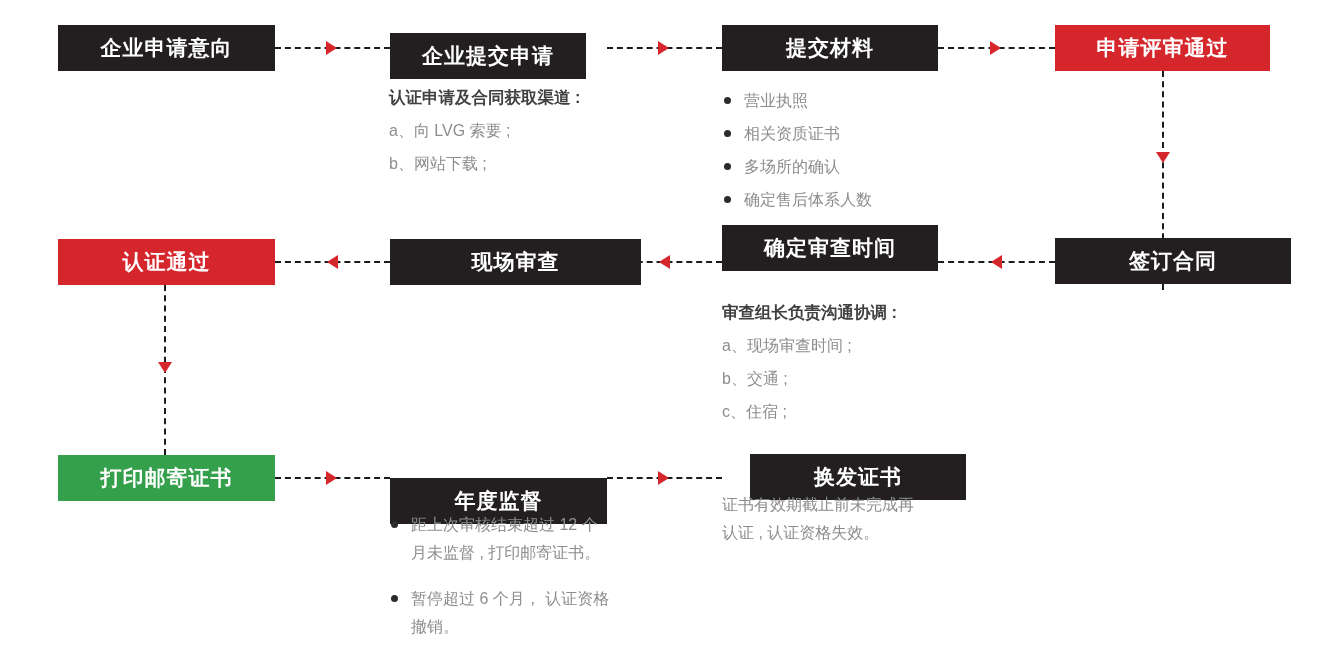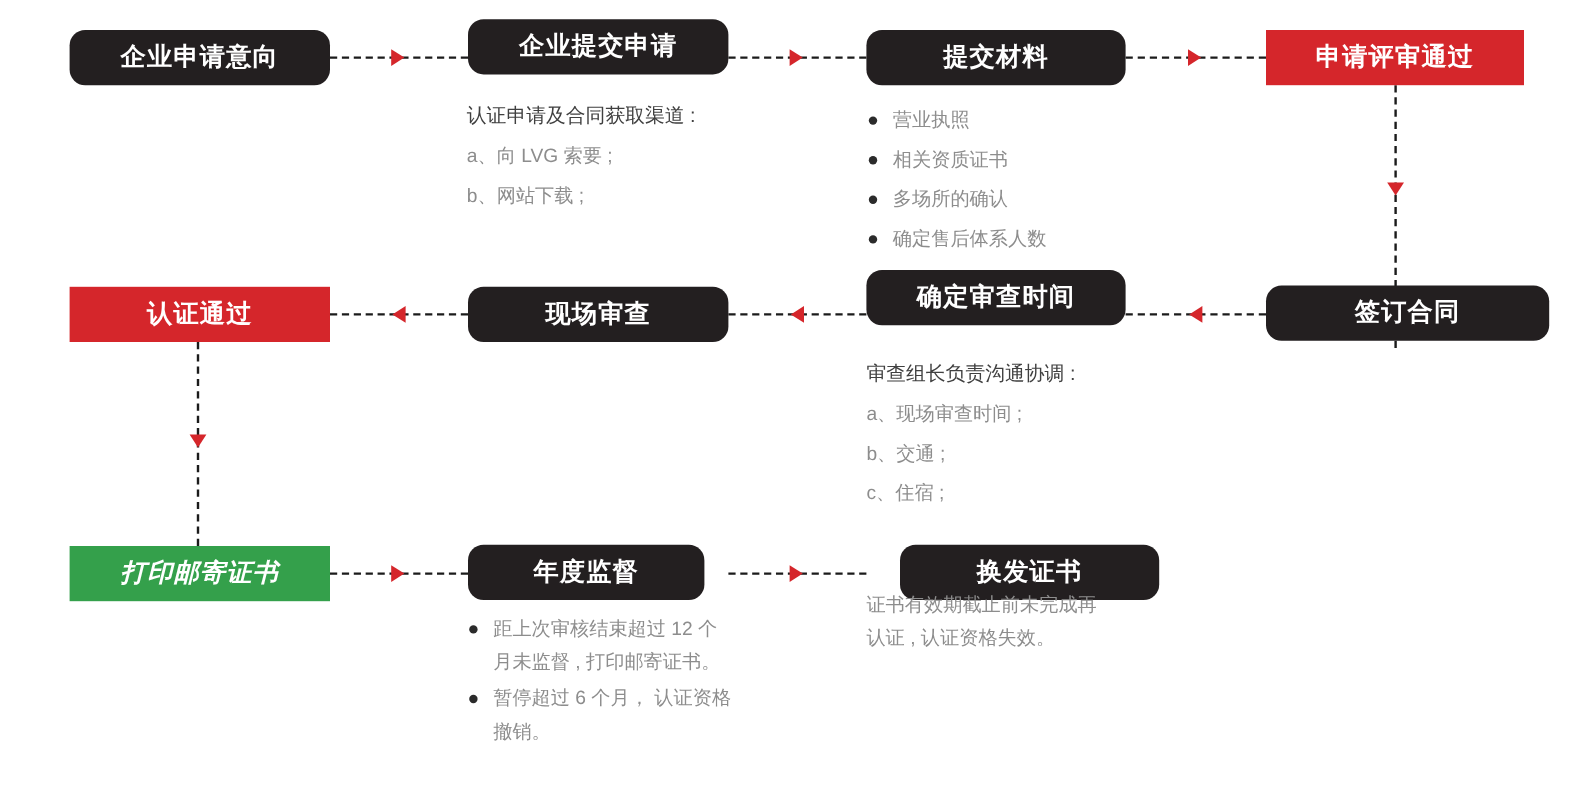--- a/index.html
+++ b/index.html
@@ -2,43 +2,43 @@
 <html><head>
 <meta charset="utf-8">
 <style>
   html,body{margin:0;padding:0;background:#ffffff;}
   body{font-family:"Liberation Sans","DejaVu Sans",sans-serif;}
   .canvas{position:relative;width:1326px;height:656px;background:#ffffff;overflow:hidden;}
 
   
   .step{position:absolute;height:46px;line-height:46px;text-align:center;
         color:#ffffff;font-weight:bold;font-size:21px;letter-spacing:1px;z-index:2;}
-  .step.black{background:#231f20;border-radius:13px;}
+  .step.black{background:#231f20;}
   .step.red{background:#d5262b;}
-  .step.green{background:#34a04b;font-style:italic;}
+  .step.green{background:#34a04b;}
 
   
   .hdash{position:absolute;height:0;border-top:2px dashed #1b1b1b;z-index:1;}
   .vdash{position:absolute;width:0;border-left:2px dashed #1b1b1b;z-index:0;}
 
   
   .arr{position:absolute;width:0;height:0;z-index:3;}
   .arr.right{border-left:11px solid #d5262b;border-top:7px solid transparent;border-bottom:7px solid transparent;}
   .arr.left{border-right:11px solid #d5262b;border-top:7px solid transparent;border-bottom:7px solid transparent;}
   .arr.down{border-top:11px solid #d5262b;border-left:7px solid transparent;border-right:7px solid transparent;}
 
   
   .note{position:absolute;color:#8d8d8d;font-size:16px;z-index:2;}
   .note .line{height:33px;line-height:33px;white-space:nowrap;}
-  .note .heading{color:#404040;font-weight:normal;font-size:16.5px;}
+  .note .heading{color:#404040;font-weight:bold;font-size:16.5px;}
   .note .item{position:relative;padding-left:22px;}
   .note .dot{position:absolute;left:2px;top:13px;width:7px;height:7px;border-radius:50%;background:#2b2b2b;}
   .note.tight .line{height:28px;line-height:28px;}
   .note.tight .dot{top:10px;}
-  .note.tight .item + .item{margin-top:2px;}
+  .note.tight .item + .item{margin-top:18px;}
 </style>
 </head>
 <body>
 
 <div class="canvas">
 
   <div class="hdash" style="left:275px;top:47px;width:115px"></div>
   <div class="hdash" style="left:607px;top:47px;width:115px"></div>
   <div class="hdash" style="left:938px;top:47px;width:117px"></div>
 
@@ -58,31 +58,31 @@
   <div class="arr right" style="left:990px;top:41px"></div>
   <div class="arr down" style="left:1156px;top:152px"></div>
   <div class="arr left" style="left:991px;top:255px"></div>
   <div class="arr left" style="left:659px;top:255px"></div>
   <div class="arr left" style="left:327px;top:255px"></div>
   <div class="arr down" style="left:158px;top:362px"></div>
   <div class="arr right" style="left:326px;top:471px"></div>
   <div class="arr right" style="left:658px;top:471px"></div>
 
   <div class="step black" style="left:58px;top:25px;width:217px"><span>企业申请意向</span></div>
-  <div class="step black" style="left:390px;top:16px;width:217px"><span>企业提交申请</span></div>
+  <div class="step black" style="left:390px;top:33px;width:196px"><span>企业提交申请</span></div>
   <div class="step black" style="left:722px;top:25px;width:216px"><span>提交材料</span></div>
   <div class="step red" style="left:1055px;top:25px;width:215px"><span>申请评审通过</span></div>
 
   <div class="step red" style="left:58px;top:239px;width:217px"><span>认证通过</span></div>
-  <div class="step black" style="left:390px;top:239px;width:217px"><span>现场审查</span></div>
+  <div class="step black" style="left:390px;top:239px;width:251px"><span>现场审查</span></div>
   <div class="step black" style="left:722px;top:225px;width:216px"><span>确定审查时间</span></div>
   <div class="step black" style="left:1055px;top:238px;width:236px"><span>签订合同</span></div>
 
   <div class="step green" style="left:58px;top:455px;width:217px"><span>打印邮寄证书</span></div>
-  <div class="step black" style="left:390px;top:454px;width:197px"><span>年度监督</span></div>
+  <div class="step black" style="left:390px;top:478px;width:217px"><span>年度监督</span></div>
   <div class="step black" style="left:750px;top:454px;width:216px"><span>换发证书</span></div>
 
   <div class="note" style="left:389px;top:81px;width:240px">
     <div class="line heading">认证申请及合同获取渠道 :</div>
     <div class="line">a、向 LVG 索要 ;</div>
     <div class="line">b、网站下载 ;</div>
   </div>
 
   <div class="note" style="left:722px;top:84px;width:230px">
     <div class="line item"><span class="dot"></span><span>营业执照</span></div>

